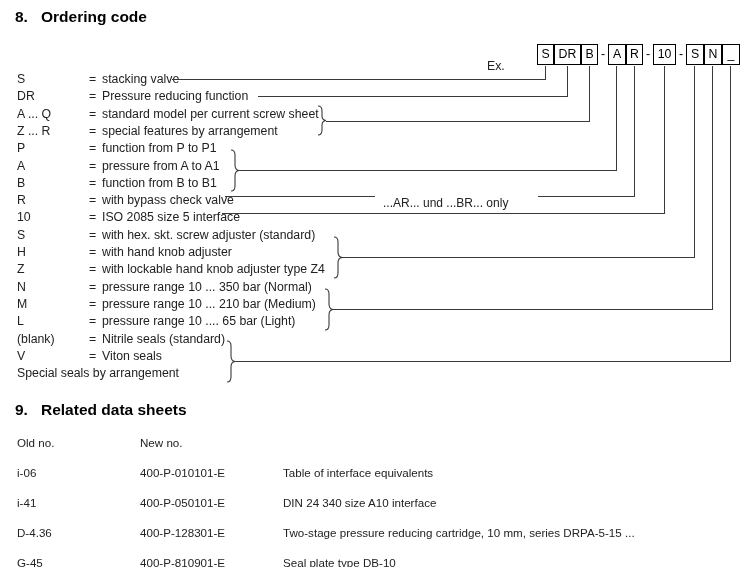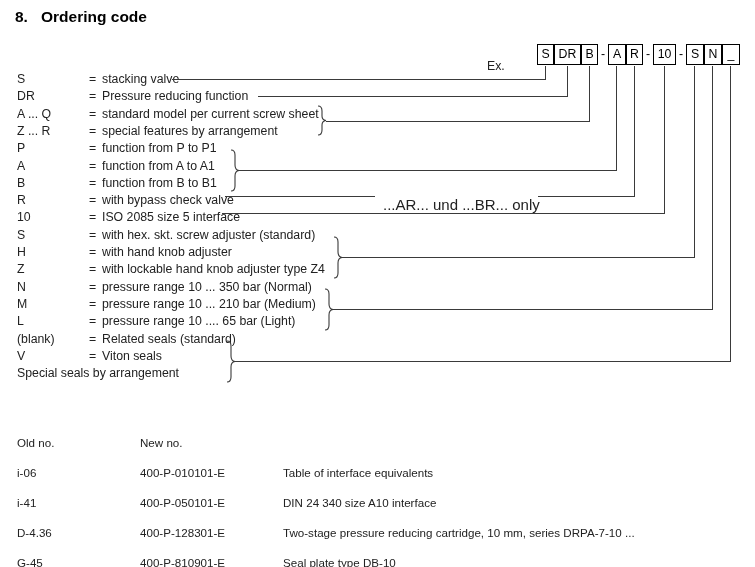--- a/index.html
+++ b/index.html
@@ -44,21 +44,21 @@
     position:absolute;top:0;height:21px;line-height:21px;
     font-size:12.3px;text-align:center;color:#000;
   }
 
   
   svg.leaders{position:absolute;left:0;top:0;width:755px;height:567px;overflow:visible;}
   svg.leaders path,svg.leaders line{fill:none;stroke:#3a3a3a;stroke-width:1;shape-rendering:crispEdges;}
   svg.leaders .brace{fill:none;stroke:#3a3a3a;stroke-width:1.1;shape-rendering:auto;}
 
   
-  .note{position:absolute;font-size:15px;color:#222;white-space:nowrap;}
+  .note{position:absolute;font-size:12px;color:#222;white-space:nowrap;}
 
   
   .rds-row{position:absolute;left:0;height:19px;font-size:11.6px;color:#222;white-space:nowrap;}
   .rds-c1{position:absolute;left:17px;top:0;}
   .rds-c2{position:absolute;left:140px;top:0;}
   .rds-c3{position:absolute;left:283px;top:0;}
 </style>
 </head>
 <body>
 
@@ -107,21 +107,21 @@
         <span class="lr-txt">special features by arrangement</span>
       </div>
       <div class="legend-row" style="top: 141.2px;">
         <span class="lr-code">P</span>
         <span class="lr-eq">=</span>
         <span class="lr-txt">function from P to P1</span>
       </div>
       <div class="legend-row" style="top: 158.5px;">
         <span class="lr-code">A</span>
         <span class="lr-eq">=</span>
-        <span class="lr-txt">function from A to A1</span>
+        <span class="lr-txt">pressure from A to A1</span>
       </div>
       <div class="legend-row" style="top: 175.8px;">
         <span class="lr-code">B</span>
         <span class="lr-eq">=</span>
         <span class="lr-txt">function from B to B1</span>
       </div>
       <div class="legend-row" style="top: 193.1px;">
         <span class="lr-code">R</span>
         <span class="lr-eq">=</span>
         <span class="lr-txt">with bypass check valve</span>
@@ -157,21 +157,21 @@
         <span class="lr-txt">pressure range 10 ... 210 bar (Medium)</span>
       </div>
       <div class="legend-row" style="top: 314.2px;">
         <span class="lr-code">L</span>
         <span class="lr-eq">=</span>
         <span class="lr-txt">pressure range 10 ....  65 bar (Light)</span>
       </div>
       <div class="legend-row" style="top: 331.5px;">
         <span class="lr-code">(blank)</span>
         <span class="lr-eq">=</span>
-        <span class="lr-txt">Related seals (standard)</span>
+        <span class="lr-txt">Nitrile seals (standard)</span>
       </div>
       <div class="legend-row" style="top: 348.8px;">
         <span class="lr-code">V</span>
         <span class="lr-eq">=</span>
         <span class="lr-txt">Viton seals</span>
       </div>
       <div class="legend-row" style="top: 366.1px;">
         <span class="lr-full">Special seals by arrangement</span>
       </div>
     </div>
@@ -198,41 +198,44 @@
     <path class="brace" d="M334,237 q4,0 4,5 v10 q0,5 4,5.5 q-4,0.5 -4,5.5 v10 q0,5 -4,5"></path>
     <path d="M342,257.5 L694.5,257.5 L694.5,65.5"></path>
 
     <path class="brace" d="M325,289 q4,0 4,5 v10 q0,5 4,5.5 q-4,0.5 -4,5.5 v10 q0,5 -4,5"></path>
     <path d="M333,309.5 L712.5,309.5 L712.5,65.5"></path>
 
     <path class="brace" d="M227,341 q4,0 4,5 v10 q0,5 4,5.5 q-4,0.5 -4,5.5 v10 q0,5 -4,5"></path>
     <path d="M235,361.5 L730.5,361.5 L730.5,65.5"></path>
   </svg>
 
+  <div class="sec-head" style="left:15px;top:401px;">
+    <span class="sec-num">9.</span><span>Related data sheets</span>
+  </div>
 
   <div id="rds-host">
       <div class="rds-row" style="top: 436px;">
         <span class="rds-c1">Old no.</span>
         <span class="rds-c2">New no.</span>
         <span class="rds-c3"></span>
       </div>
       <div class="rds-row" style="top: 466px;">
         <span class="rds-c1">i-06</span>
         <span class="rds-c2">400-P-010101-E</span>
         <span class="rds-c3">Table of interface equivalents</span>
       </div>
       <div class="rds-row" style="top: 496px;">
         <span class="rds-c1">i-41</span>
         <span class="rds-c2">400-P-050101-E</span>
         <span class="rds-c3">DIN 24 340 size A10 interface</span>
       </div>
       <div class="rds-row" style="top: 526px;">
         <span class="rds-c1">D-4.36</span>
         <span class="rds-c2">400-P-128301-E</span>
-        <span class="rds-c3">Two-stage pressure reducing cartridge, 10 mm, series DRPA-7-10 ...</span>
+        <span class="rds-c3">Two-stage pressure reducing cartridge, 10 mm, series DRPA-5-15 ...</span>
       </div>
       <div class="rds-row" style="top: 556px;">
         <span class="rds-c1">G-45</span>
         <span class="rds-c2">400-P-810901-E</span>
         <span class="rds-c3">Seal plate type DB-10</span>
       </div>
     </div>
 
 </div>
 

